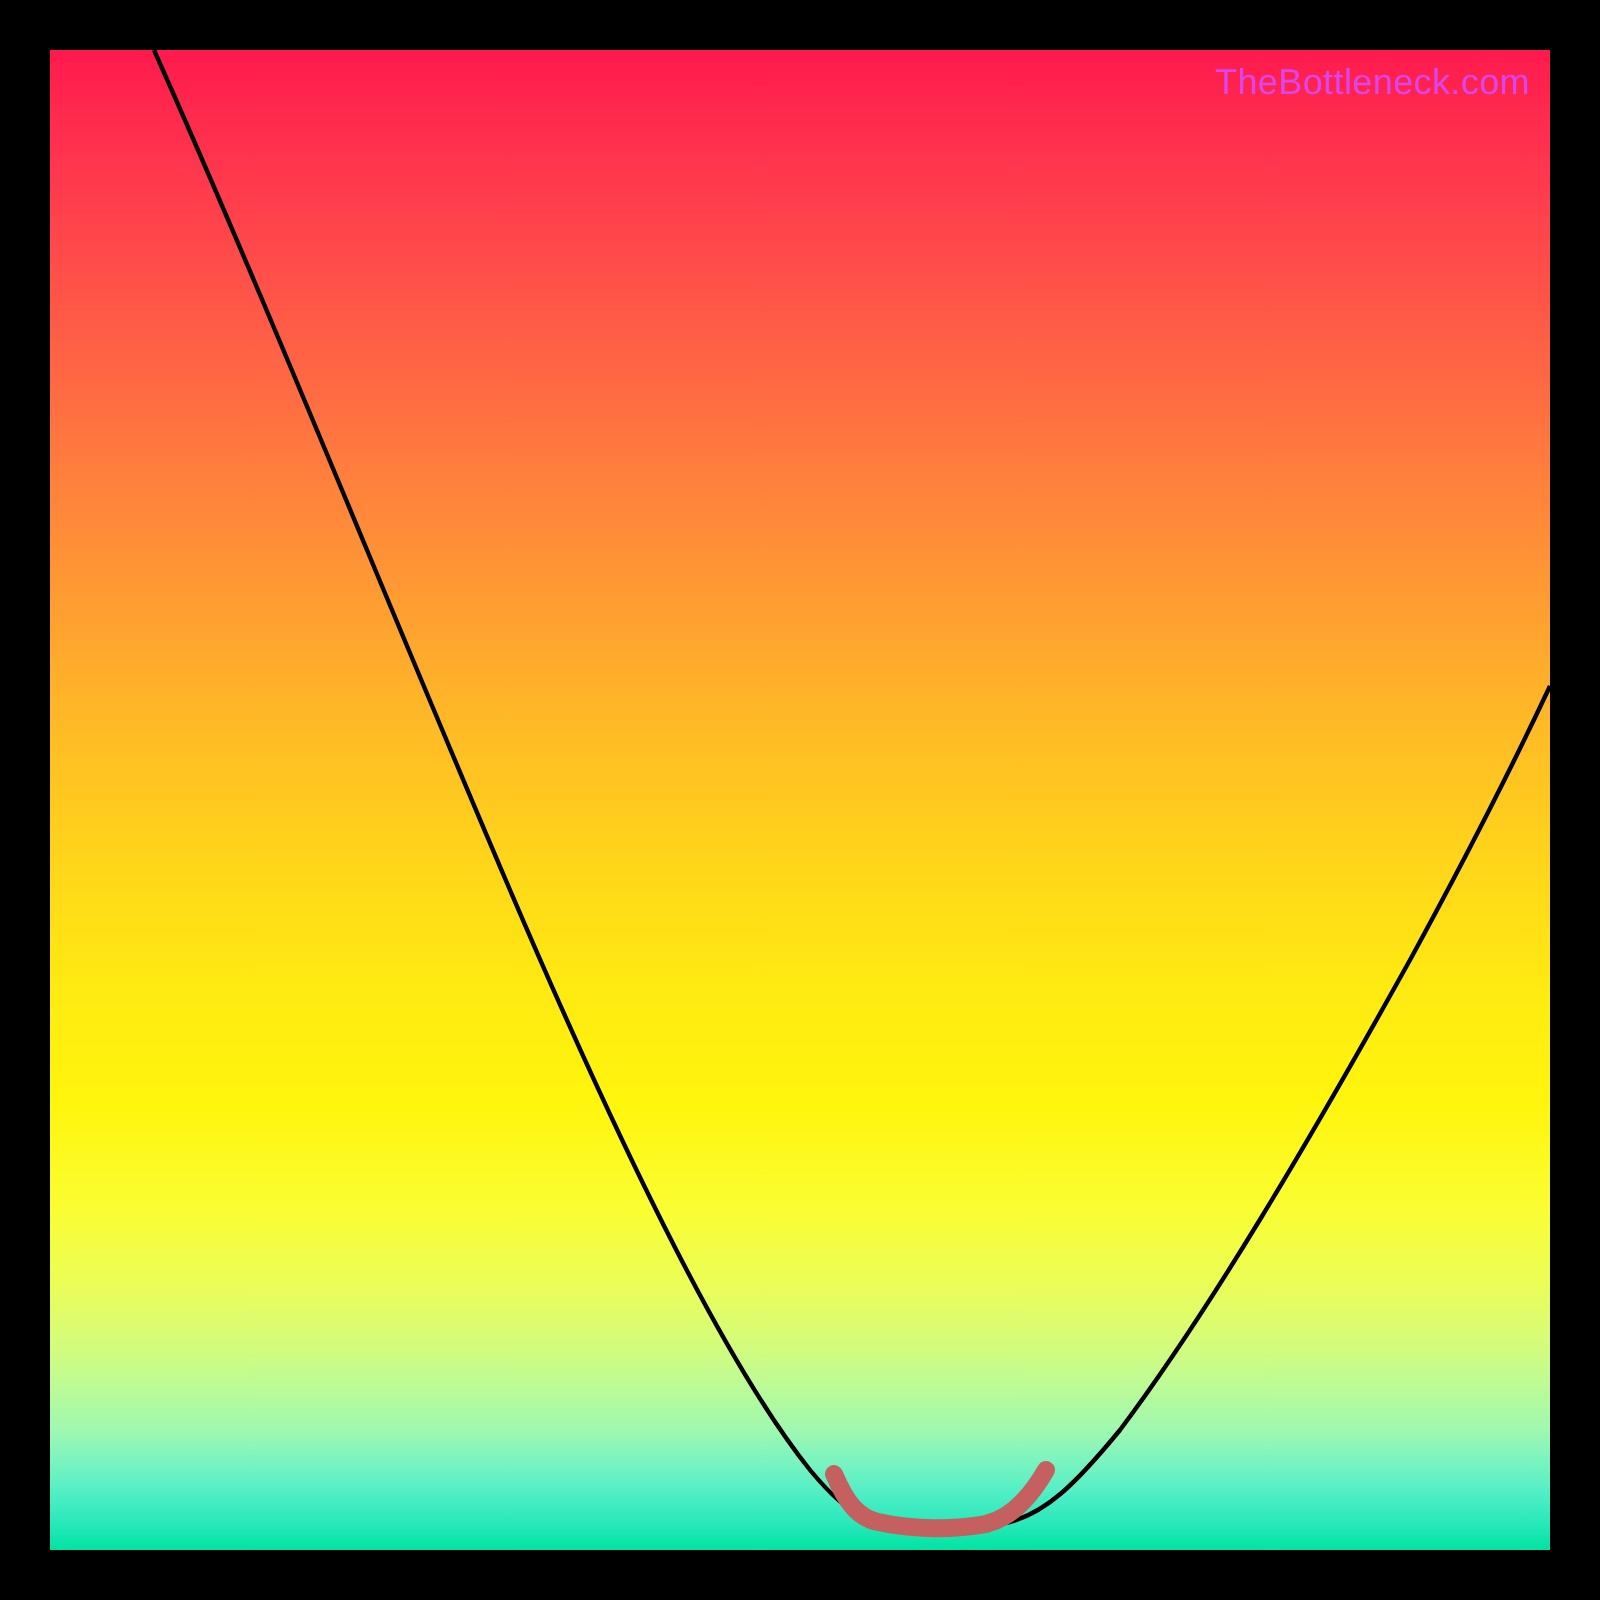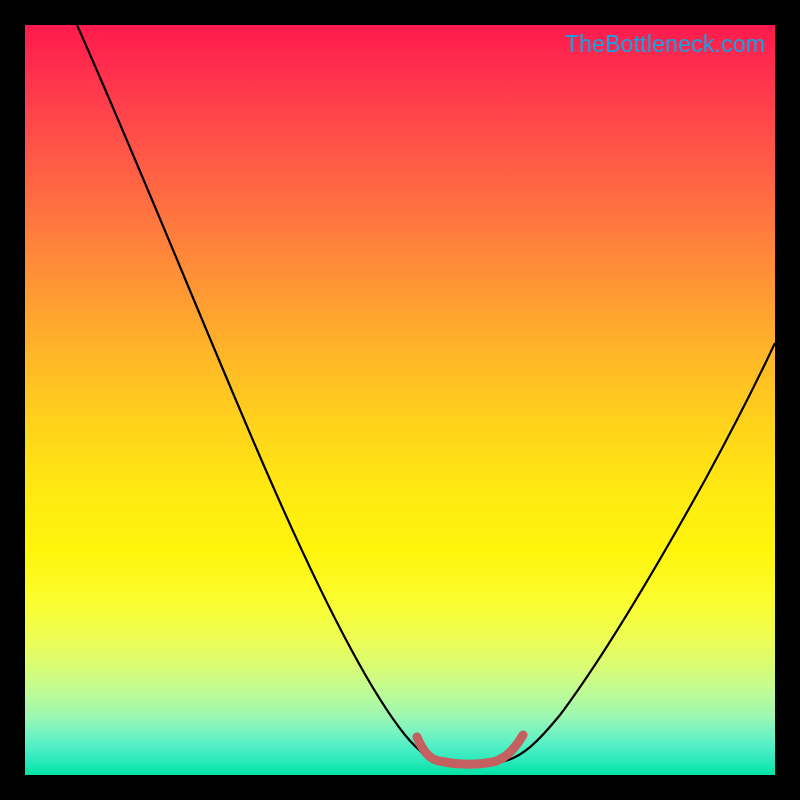--- a/index.html
+++ b/index.html
@@ -17,21 +17,21 @@
     #fff50c 70%,
     #fafd30 77%,
     #ecfd55 82%,
     #d6fc78 86%,
     #bdfb96 89%,
     #9ff8b0 92%,
     #7cf4c0 94%,
     #55efc6 96%,
     #2de9bc 98%,
     #00e3a3 100%)}
-  .watermark{position:absolute;top:6px;right:10px;color:#0ea5e9;font-size:23px;font-weight:400;letter-spacing:.2px}
+  .watermark{position:absolute;top:6px;right:10px;color:#d946ef;font-size:18px;font-weight:400;letter-spacing:.2px}
   svg{position:absolute;inset:0}
 </style>
 </head>
 <body>
 
 <div class="stage">
   <div class="plot">
     <div class="gradient"></div>
 
     <svg viewBox="0 0 750 750" preserveAspectRatio="none">

